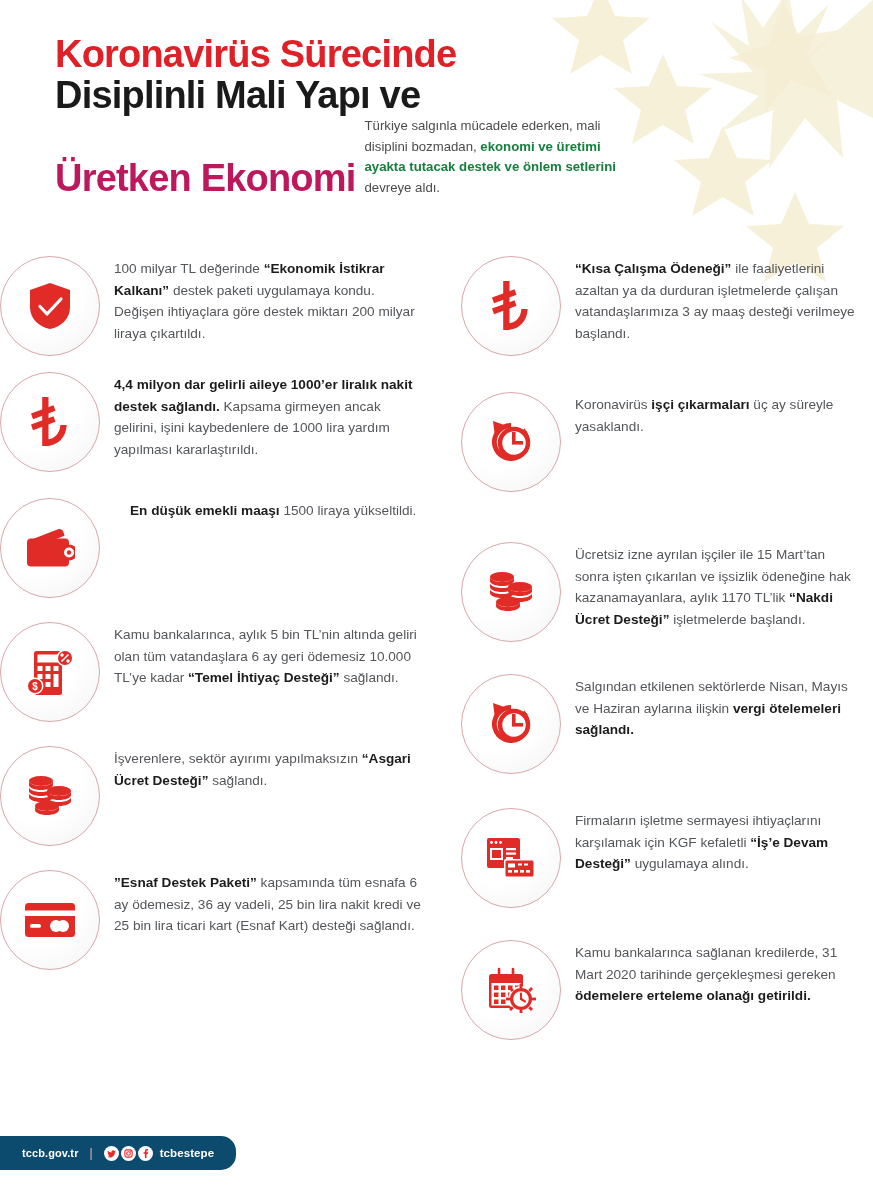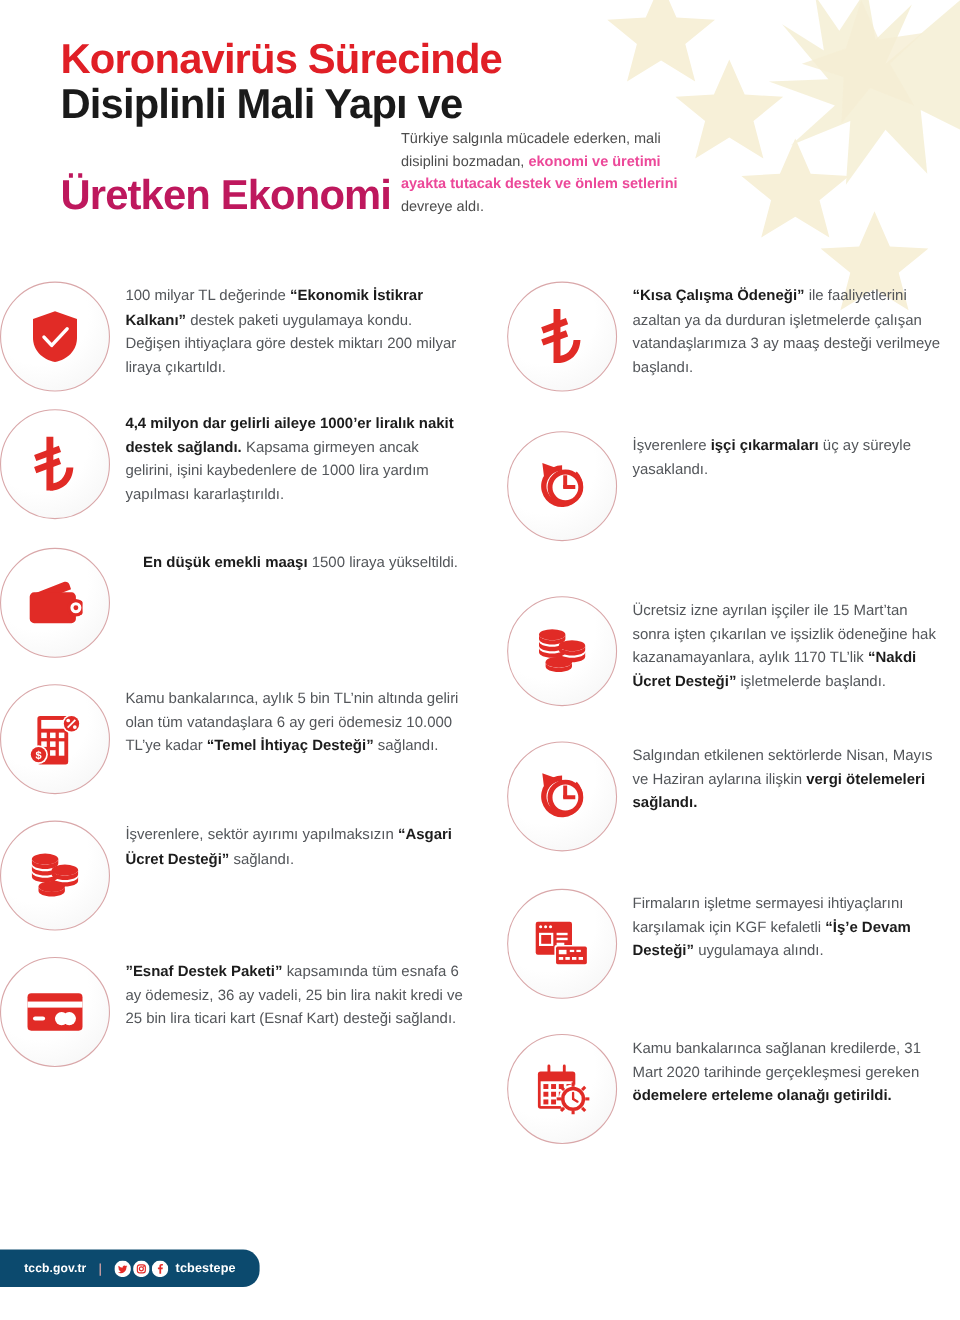--- a/index.html
+++ b/index.html
@@ -63,21 +63,21 @@
     white-space: nowrap;
   }
   .intro {
     margin-left: 9px;
     padding-bottom: 1px;
     font-size: 13.2px;
     line-height: 20.5px;
     color: #4c4c4c;
     width: 262px;
   }
-  .intro b { color: #ec4899; font-weight: bold; text-align: center; }
+  .intro b { color: #15803d; font-weight: bold; text-align: center; }
 
   
   .columns {
     position: absolute;
     top: 256px;
     left: 0;
     width: 873px;
     display: flex;
     z-index: 2;
   }
@@ -302,21 +302,21 @@
           <div class="icon-wrap">
             <svg width="48" height="46" viewBox="0 0 48 46">
               <path fill="#e12b26" d="M24 4a19 19 0 1 0 13.4 5.6l-3.6 3.6A14 14 0 1 1 24 9z"></path>
               <polygon fill="#e12b26" points="6,2 20,7 8,18"></polygon>
               <circle cx="27" cy="24" r="14" fill="#fff"></circle>
               <circle cx="27" cy="24" r="14" fill="none" stroke="#e12b26" stroke-width="4.5"></circle>
               <path fill="#e12b26" d="M25 13h3.6v11.4H25z"></path>
               <path fill="#e12b26" d="M25 22h11v3.6H25z"></path>
             </svg>
           </div>
-          <div class="item-text"><span>İşverenlere </span><b>işçi çıkarmaları</b><span> üç ay süreyle yasaklandı.</span></div>
+          <div class="item-text"><span>Koronavirüs </span><b>işçi çıkarmaları</b><span> üç ay süreyle yasaklandı.</span></div>
         </div>
         <div class="item" style="margin-bottom: 32px;">
           <div class="icon-wrap">
             <svg width="50" height="44" viewBox="0 0 50 44">
               <g fill="#e12b26">
                 <ellipse cx="16" cy="7" rx="12" ry="5"></ellipse>
                 <path d="M4 7v4c0 2.8 5.4 5 12 5s12-2.2 12-5V7c0 2.8-5.4 5-12 5S4 9.8 4 7z"></path>
                 <path d="M4 13v4c0 2.8 5.4 5 12 5s12-2.2 12-5v-4c0 2.8-5.4 5-12 5S4 15.8 4 13z"></path>
                 <path d="M4 19v4c0 2.8 5.4 5 12 5s12-2.2 12-5v-4c0 2.8-5.4 5-12 5S4 21.8 4 19z"></path>
                 <ellipse cx="34" cy="17" rx="12" ry="5"></ellipse>

